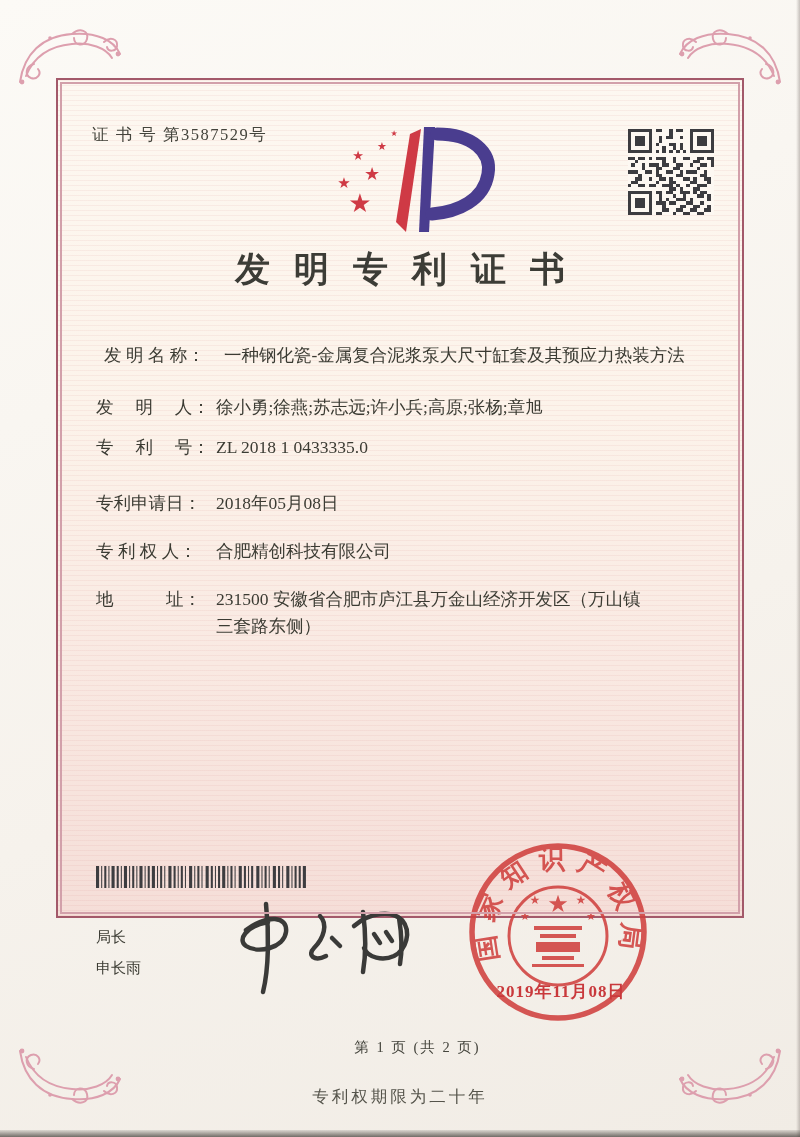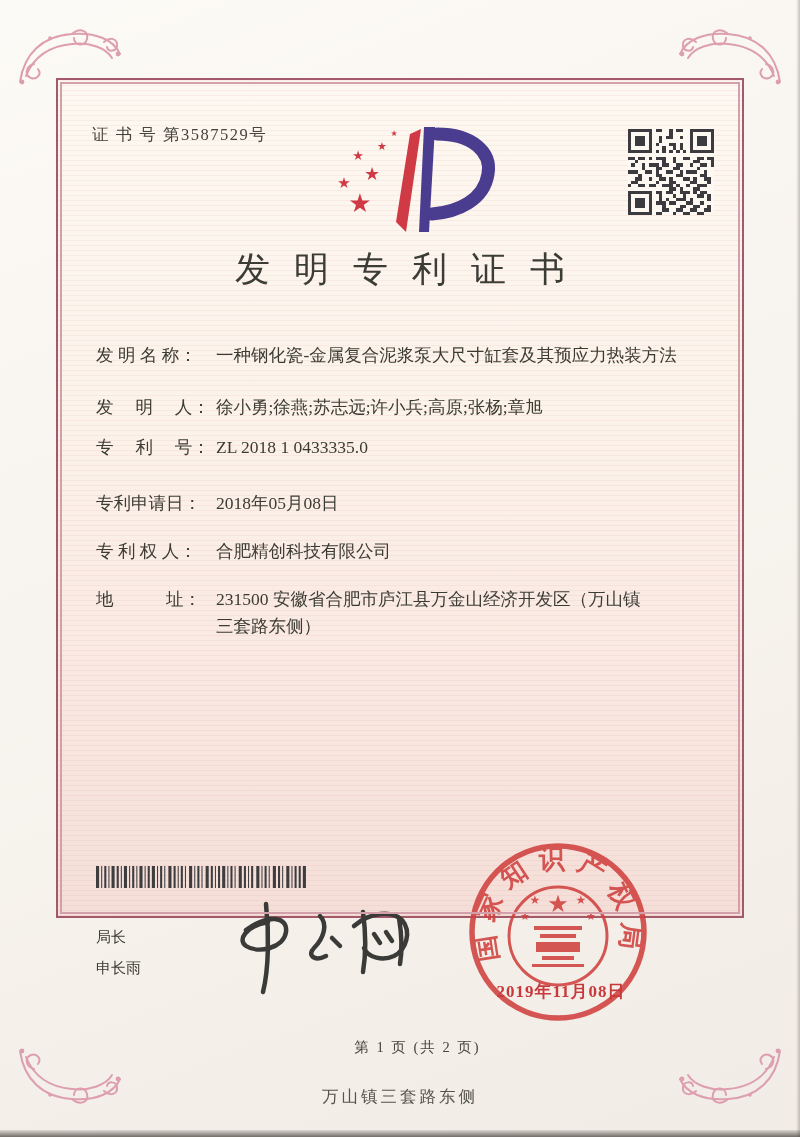--- a/index.html
+++ b/index.html
@@ -22,21 +22,21 @@
       repeating-linear-gradient(0deg, rgba(214,130,130,.10) 0 1px, rgba(255,255,255,0) 1px 5px),
       linear-gradient(180deg,#fdf8f1 0%,#fcf3ea 40%,#f9e9e2 70%,#f5ded8 100%);
     box-sizing:border-box;
   }
   .borderbox::after{
     content:"";position:absolute;inset:2px;border:2px solid #d2a0aa;pointer-events:none;
   }
 
   .abs{position:absolute;}
   .cert-no{left:34px;top:44px;font-size:16.5px;letter-spacing:1.5px;color:#44443c;}
-  .title{left:0;right:0;top:166px;text-align:center;font-size:35px;font-weight:400;
+  .title{left:0;right:0;top:166px;text-align:center;font-size:35px;font-weight:700;
     color:#3c3c36;letter-spacing:24px;text-indent:24px;}
 
   .fields{left:38px;top:262px;right:28px;color:#3b3b33;font-size:17.5px;}
   .frow{position:absolute;left:0;right:0;line-height:27px;}
   .flabel{display:inline-block;width:120px;vertical-align:top;white-space:pre;}
   .fvalue{display:inline-block;vertical-align:top;max-width:440px;}
   .fvalue.wide{max-width:520px;}
   .grant-no{position:absolute;left:365px;top:0;white-space:nowrap;}
 
   .paragraphs{left:38px;top:594px;width:592px;font-size:17px;line-height:31px;
@@ -175,21 +175,21 @@
         <path d="M8 21h3v1h-3z M12 21h2v1h-2z M17 21h2v1h-2z M21 21h1v1h-1z"></path>
         <path d="M10 22h1v1h-1z M15 22h2v1h-2z M19 22h2v1h-2z M23 22h1v1h-1z"></path>
         <path d="M10 23h2v1h-2z M14 23h2v1h-2z M18 23h2v1h-2z M22 23h2v1h-2z"></path>
         <path d="M8 24h2v1h-2z M13 24h1v1h-1z M16 24h2v1h-2z M20 24h2v1h-2z"></path>
       </g>
     </svg>
 
     <div class="abs title">发明专利证书</div>
 
     <div class="abs fields" style="height:340px;">
-      <div class="frow" style="top:0;">
+      <div class="frow" style="top:0;margin-left:8px;">
         <span class="flabel">发 明 名 称：</span><span class="fvalue wide">一种钢化瓷-金属复合泥浆泵大尺寸缸套及其预应力热装方法</span>
       </div>
       <div class="frow" style="top:52px;">
         <span class="flabel">发　 明 　人：</span><span class="fvalue wide">徐小勇;徐燕;苏志远;许小兵;高原;张杨;章旭</span>
       </div>
       <div class="frow" style="top:92px;">
         <span class="flabel">专　 利 　号：</span><span class="fvalue">ZL 2018 1 0433335.0</span>
       </div>
       <div class="frow" style="top:148px;">
         <span class="flabel">专利申请日：</span><span class="fvalue">2018年05月08日</span>
@@ -239,17 +239,17 @@
         <text class="star" x="61" y="82" font-size="11" text-anchor="middle">★</text>
         <text class="star" x="127" y="82" font-size="11" text-anchor="middle">★</text>
         <path d="M70,88h48v4h-48z M76,96h36v4h-36z M72,104h44v10h-44z M78,118h32v4h-32z M68,126h52v3h-52z"></path>
       </g>
     </svg>
     <div class="abs seal-date">2019年11月08日</div>
 
     <div class="abs page-info">第 1 页 (共 2 页)</div>
   </div>
 
-  <div class="back-note">万山镇三套路东侧</div>
+  <div class="back-note">专利权期限为二十年</div>
 
   <div class="paper-edge-right"></div>
   <div class="paper-edge-bottom"></div>
 </div>
 
 </body></html>

